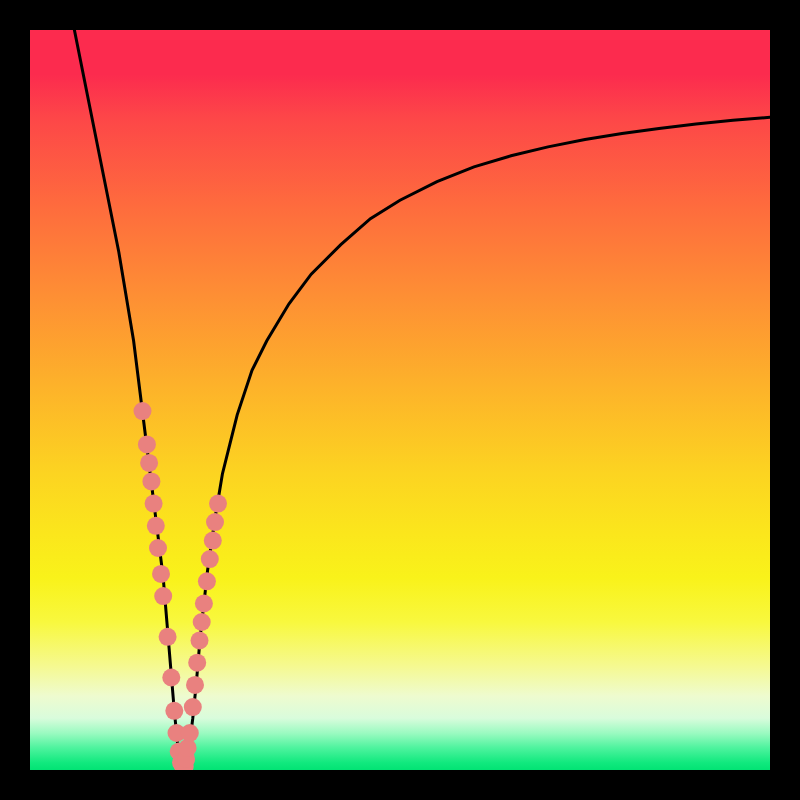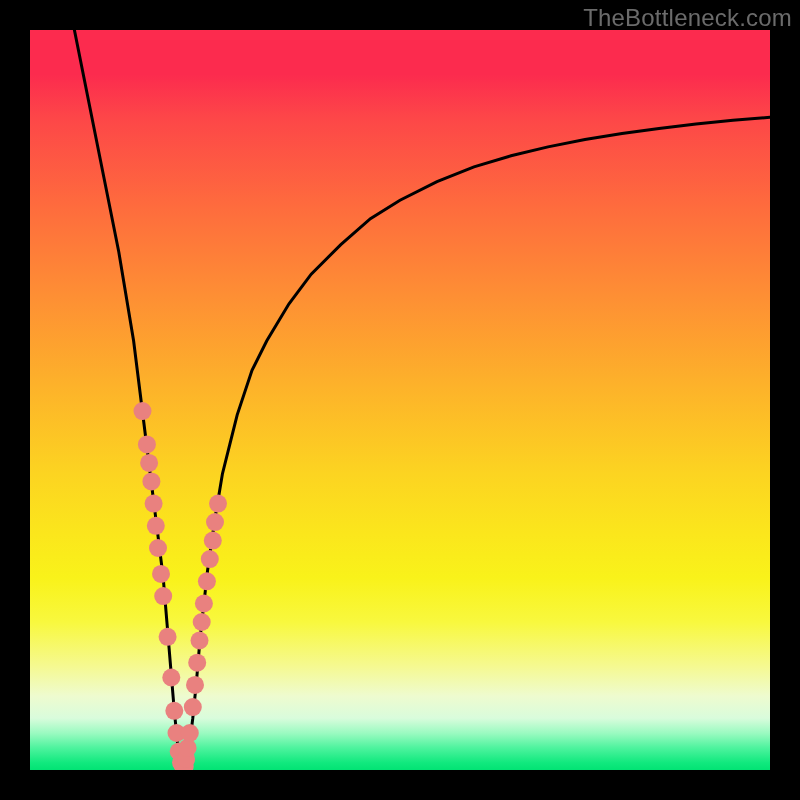--- a/index.html
+++ b/index.html
@@ -99,14 +99,13 @@
           <circle cx="171.7" cy="592.0" r="9" fill="#e9817f"></circle>
           <circle cx="173.9" cy="573.5" r="9" fill="#e9817f"></circle>
           <circle cx="176.9" cy="551.3" r="9" fill="#e9817f"></circle>
           <circle cx="179.8" cy="529.1" r="9" fill="#e9817f"></circle>
           <circle cx="182.8" cy="510.6" r="9" fill="#e9817f"></circle>
           <circle cx="185.0" cy="492.1" r="9" fill="#e9817f"></circle>
           <circle cx="188.0" cy="473.6" r="9" fill="#e9817f"></circle>
         </g>
     </svg>
   </div>
-  <div class="watermark">TheBottleneck.com</div>
 </div>
 
 </body></html>

